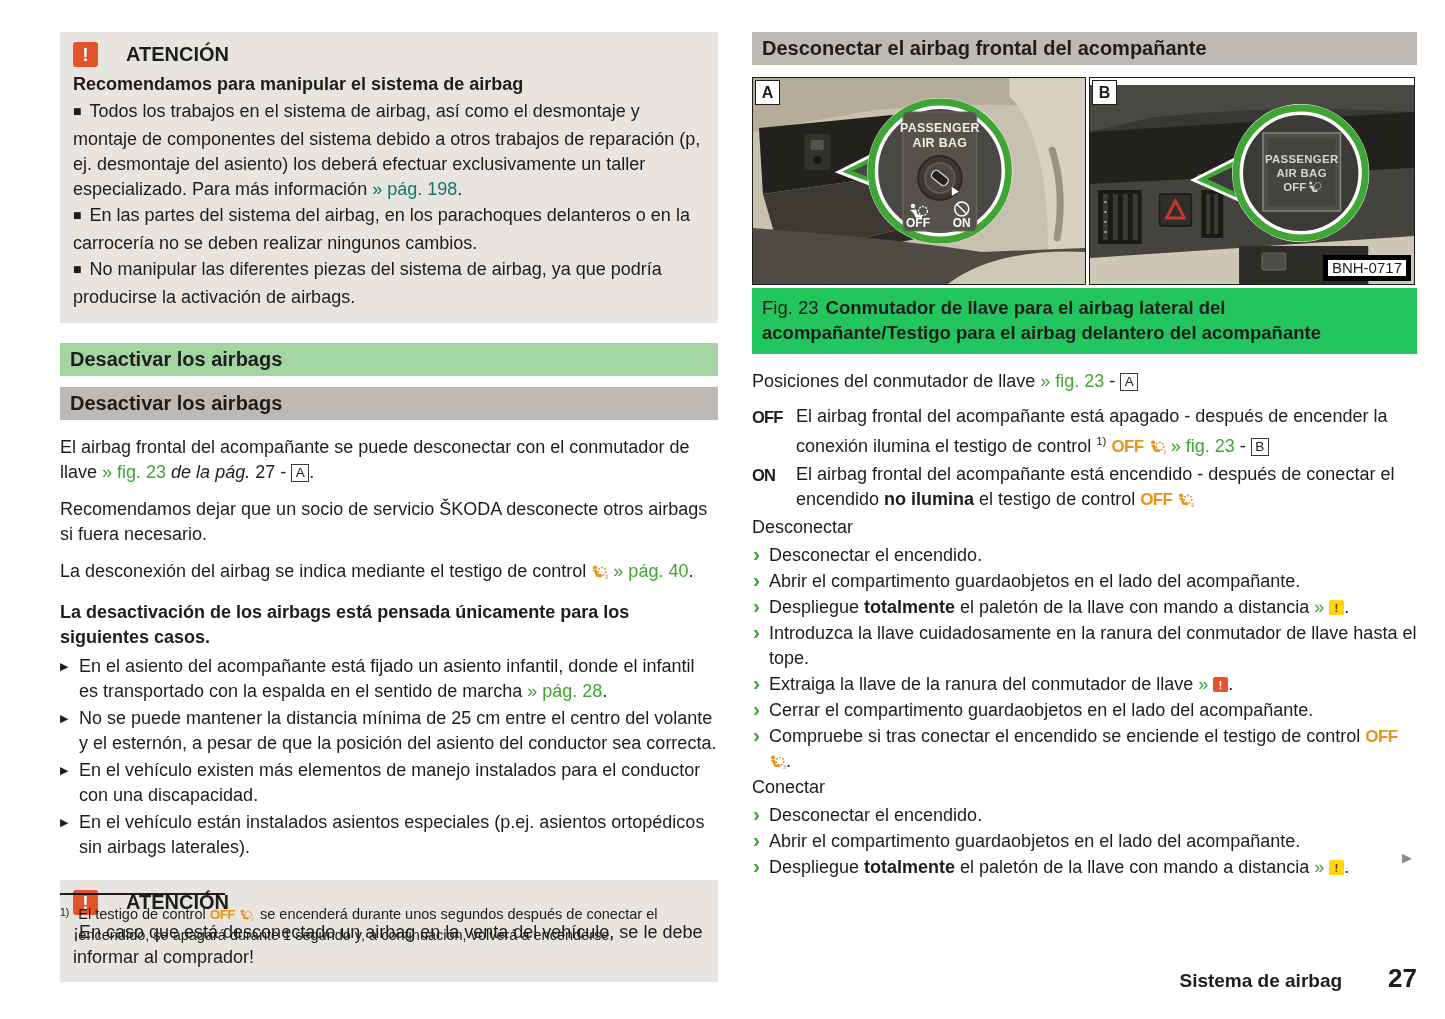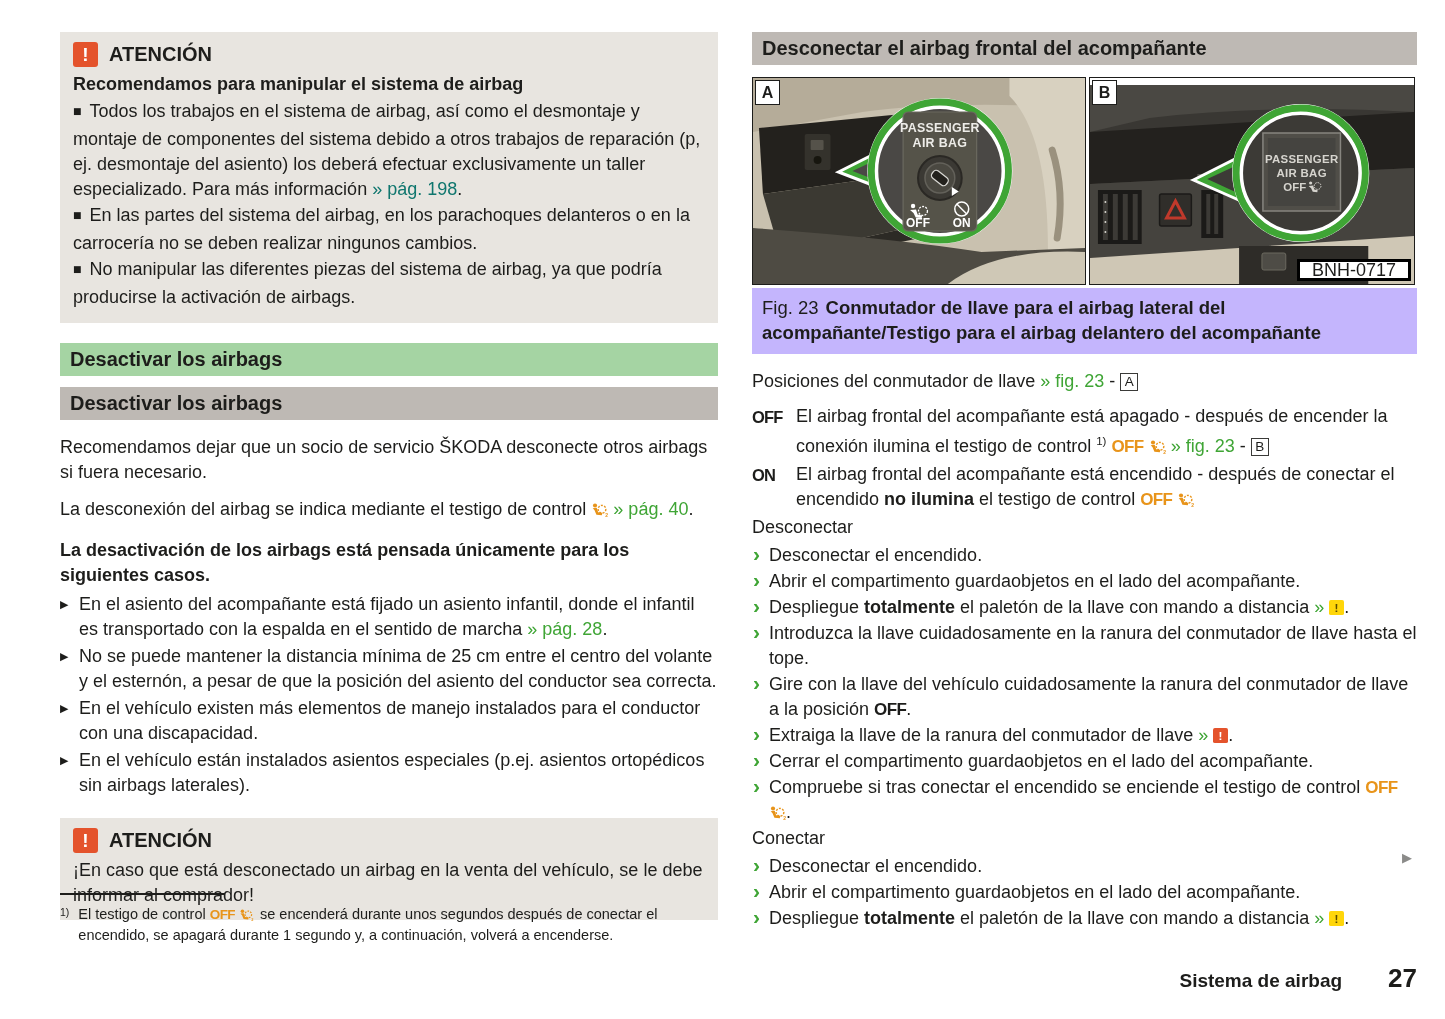--- a/index.html
+++ b/index.html
@@ -7,21 +7,21 @@
        font-family:"Liberation Sans",sans-serif;color:#1d1d1b;
        font-size:18px;line-height:25px;}
   .page{position:absolute;inset:0;}
   .col-left{position:absolute;left:60px;top:32px;width:658px;}
   .col-right{position:absolute;left:752px;top:32px;width:665px;}
 
   
   .attn-box{background:#e8e5e0;padding:10px 13px 12px;}
   .attn-box.first{margin-bottom:20px;}
   .attn-box.second{margin-top:20px;}
-  .attn-head{display:flex;align-items:flex-end;gap:11px;margin-bottom:5px;}
+  .attn-head{display:flex;align-items:flex-end;gap:28px;margin-bottom:5px;}
   .attn-icon{width:25px;height:25px;background:#e4532c;border-radius:3px;color:#fff;
              font-weight:bold;font-size:19px;display:flex;align-items:center;justify-content:center;flex:none;}
   .attn-icon::before{content:"!";}
   .attn-title{font-weight:bold;font-size:20px;}
   .attn-sub{font-weight:bold;margin-bottom:2px;}
 
   .sq-item{margin:1px 0;}
   .sq-item::before{content:"■";font-size:9px;margin-right:8px;position:relative;top:-3px;font-family:"DejaVu Sans",sans-serif;}
 
   
@@ -57,23 +57,23 @@
 
   
   .figure{display:flex;gap:3px;}
   .photo{position:relative;border:1px solid #1d1d1b;box-sizing:border-box;overflow:hidden;}
   .photo-a{width:334px;height:208px;}
   .photo-b{width:326px;height:208px;}
   .photo svg.scene{display:block;width:100%;height:100%;}
   .photo-label{position:absolute;top:2px;left:2px;width:23px;height:23px;background:#fff;
                border:1.5px solid #1d1d1b;font-weight:bold;font-size:16px;
                display:flex;align-items:center;justify-content:center;}
-  .photo-code{position:absolute;right:3px;bottom:3px;background:#fff;border:3px solid #000000;
-              font-size:18px;line-height:16px;padding:0 12px;}
-  .fig-caption{background:#c4b5fd;padding:7px 10px 9px;font-size:18.5px;line-height:25px;margin-top:3px;margin-bottom:15px;}
+  .photo-code{position:absolute;right:3px;bottom:3px;background:#fff;border:5px solid #000000;
+              font-size:15px;line-height:16px;padding:0 4px;}
+  .fig-caption{background:#22c55e;padding:7px 10px 9px;font-size:18.5px;line-height:25px;margin-top:3px;margin-bottom:15px;}
   svg text{font-family:"Liberation Sans",sans-serif;}
 
   
   .pos-item{display:flex;margin:3px 0;}
   .pos-term{font-weight:700;letter-spacing:-0.8px;font-size:16.5px;width:44px;flex:none;padding-top:1px;}
   .pos-def{flex:1;}
 
   
   .footnote{position:absolute;left:60px;top:893px;width:660px;font-size:14.5px;line-height:20px;}
   .footnote-rule{width:165px;border-top:2px solid #1d1d1b;margin-bottom:9px;}
@@ -101,20 +101,21 @@
       </div>
       <div class="attn-sub">Recomendamos para manipular el sistema de airbag</div>
       <div class="sq-item rich"><span>Todos los trabajos en el sistema de airbag, así como el desmontaje y montaje de componentes del sistema debido a otros trabajos de reparación (p, ej. desmontaje del asiento) los deberá efectuar exclusivamente un taller especializado. Para más información </span><span class="o">» pág. 198</span><span>.</span></div>
       <div class="sq-item rich"><span>En las partes del sistema del airbag, en los parachoques delanteros o en la carrocería no se deben realizar ningunos cambios.</span></div>
       <div class="sq-item rich"><span>No manipular las diferentes piezas del sistema de airbag, ya que podría producirse la activación de airbags.</span></div>
     </div>
 
     <div class="sec-head green">Desactivar los airbags</div>
     <div class="sec-head gray">Desactivar los airbags</div>
 
+    <div class="para rich"><span>El airbag frontal del acompañante se puede desconectar con el conmutador de llave </span><span class="g">» fig. 23</span><span> </span><span class="i">de la pág.</span><span> 27 - </span><span class="boxed">A</span><span>.</span></div>
     <div class="para rich"><span>Recomendamos dejar que un socio de servicio ŠKODA desconecte otros airbags si fuera necesario.</span></div>
     <div class="para rich"><span>La desconexión del airbag se indica mediante el testigo de control </span><span class="airbag-icon"><svg width="17" height="14" viewBox="0 0 22 18">
             <g fill="#E8941A">
               <circle cx="5.2" cy="3.2" r="2.7"></circle>
               <path d="M2.2 6.6 L7.4 6.2 L9.2 11.8 L14.6 12.8 L14 15.8 L7 15.2 L4.6 9.4 Z"></path>
             </g>
             <circle cx="14.2" cy="8" r="5" fill="none" stroke="#E8941A" stroke-width="1.8" stroke-dasharray="2.6 1.7"></circle>
             <text x="18.5" y="17.5" font-size="6.5" fill="#E8941A" font-weight="bold">2</text>
           </svg></span><span> </span><span class="g">» pág. 40</span><span>.</span></div>
 
@@ -291,21 +292,20 @@
     </div>
 
     <div class="sub-head">Desconectar</div>
     <div class="step rich"><span>Desconectar el encendido.</span></div>
     <div class="step rich"><span>Abrir el compartimento guardaobjetos en el lado del acompañante.</span></div>
     <div class="step rich"><span>Despliegue </span><span class="b">totalmente</span><span> el paletón de la llave con mando a distancia </span><span class="g">»</span><span> </span><span class="warn-yellow-icon"><svg width="15" height="15" viewBox="0 0 16 16">
             <rect width="16" height="16" rx="2" fill="#FFD60A"></rect>
             <text x="8" y="12.8" text-anchor="middle" font-size="12.5" font-weight="bold" fill="#5a4a00">!</text>
           </svg></span><span>.</span></div>
     <div class="step rich"><span>Introduzca la llave cuidadosamente en la ranura del conmutador de llave hasta el tope.</span></div>
-    <div class="step rich"><span>Gire con la llave del vehículo cuidadosamente la ranura del conmutador de llave a la posición </span><span class="m">OFF</span><span>.</span></div>
     <div class="step rich"><span>Extraiga la llave de la ranura del conmutador de llave </span><span class="g">»</span><span> </span><span class="warn-red-icon"><svg width="15" height="15" viewBox="0 0 16 16">
             <rect width="16" height="16" rx="2" fill="#E4532C"></rect>
             <text x="8" y="12.8" text-anchor="middle" font-size="12.5" font-weight="bold" fill="#ffffff">!</text>
           </svg></span><span>.</span></div>
     <div class="step rich"><span>Cerrar el compartimento guardaobjetos en el lado del acompañante.</span></div>
     <div class="step rich"><span>Compruebe si tras conectar el encendido se enciende el testigo de control </span><span class="om">OFF</span><span> </span><span class="airbag-icon"><svg width="17" height="14" viewBox="0 0 22 18">
             <g fill="#E8941A">
               <circle cx="5.2" cy="3.2" r="2.7"></circle>
               <path d="M2.2 6.6 L7.4 6.2 L9.2 11.8 L14.6 12.8 L14 15.8 L7 15.2 L4.6 9.4 Z"></path>
             </g>

